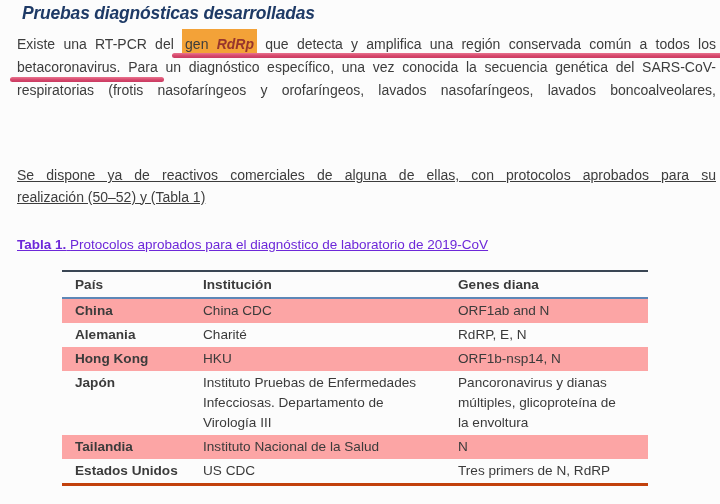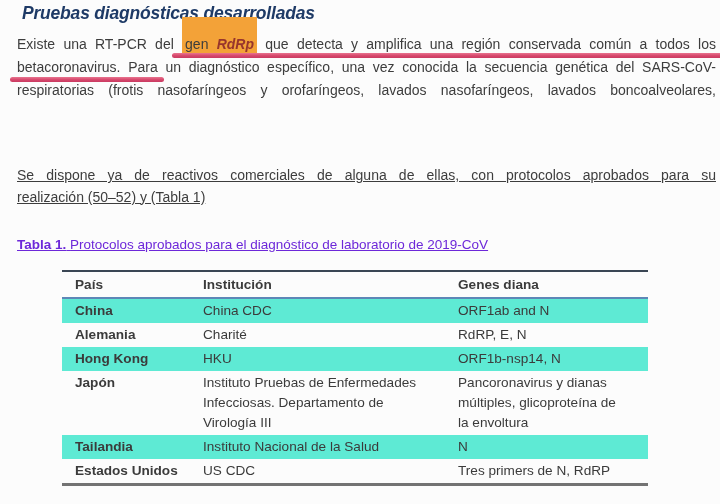--- a/index.html
+++ b/index.html
@@ -28,21 +28,21 @@
     height:23.2px;line-height:23.2px;
     text-align:justify;text-align-last:justify;
     white-space:normal;color:#3d3d3d;
   }
   .p2 .pline{height:21.5px;line-height:21.5px;}
   .pline.last{text-align-last:left;}
 
   
   .hl{
     background:#f3a238;
-    padding:19px 3px 2px 3px;
+    padding:7px 3px 2px 3px;
   }
   .gene{font-style:italic;color:#97352c;font-weight:bold;}
 
   
   .pen{
     position:absolute;height:4.5px;border-radius:3px;
     background:linear-gradient(180deg,#e8748f 0%,#d6476c 55%,#c93b62 100%);
   }
   .pen1{left:172px;top:53px;width:548px;border-radius:3px 0 0 3px;}
   .pen2{left:10px;top:77px;width:154px;}
@@ -50,36 +50,36 @@
   
   .caption{position:absolute;left:17px;top:237px;font-size:13.5px;color:#6d28d9;text-decoration:underline;}
   .caption .cap-label{font-weight:bold;}
 
   
   table.t{
     position:absolute;left:62px;top:270px;width:586px;
     border-collapse:collapse;table-layout:fixed;
     font-size:13.6px;color:#3b3b3b;
     border-top:2px solid #3a4654;
-    border-bottom:3px solid #737373;
+    border-bottom:3px solid #c2410c;
   }
   col.c1{width:128px;} col.c2{width:262px;} col.c3{width:196px;}
   .t thead th{
     text-align:left;font-weight:bold;vertical-align:middle;
     height:25px;padding:0 4px 0 0;
     border-bottom:2px solid #5d87b7;
   }
   .t tbody td{
     vertical-align:top;line-height:20px;
     padding:2px 4px 2px 0;
   }
   .t th:nth-child(1),.t td:nth-child(1){padding-left:13px;}
   .t th:nth-child(2),.t td:nth-child(2){padding-left:13px;}
   .t th:nth-child(3),.t td:nth-child(3){padding-left:6px;}
-  .t tbody tr.shaded{background:#5eead4;}
+  .t tbody tr.shaded{background:#fca5a5;}
   td.pais{font-weight:bold;}
 </style>
 </head>
 <body>
 
 <div class="page">
 
   <h1 class="title">Pruebas diagnósticas desarrolladas</h1>
 
   <div class="para p1">

